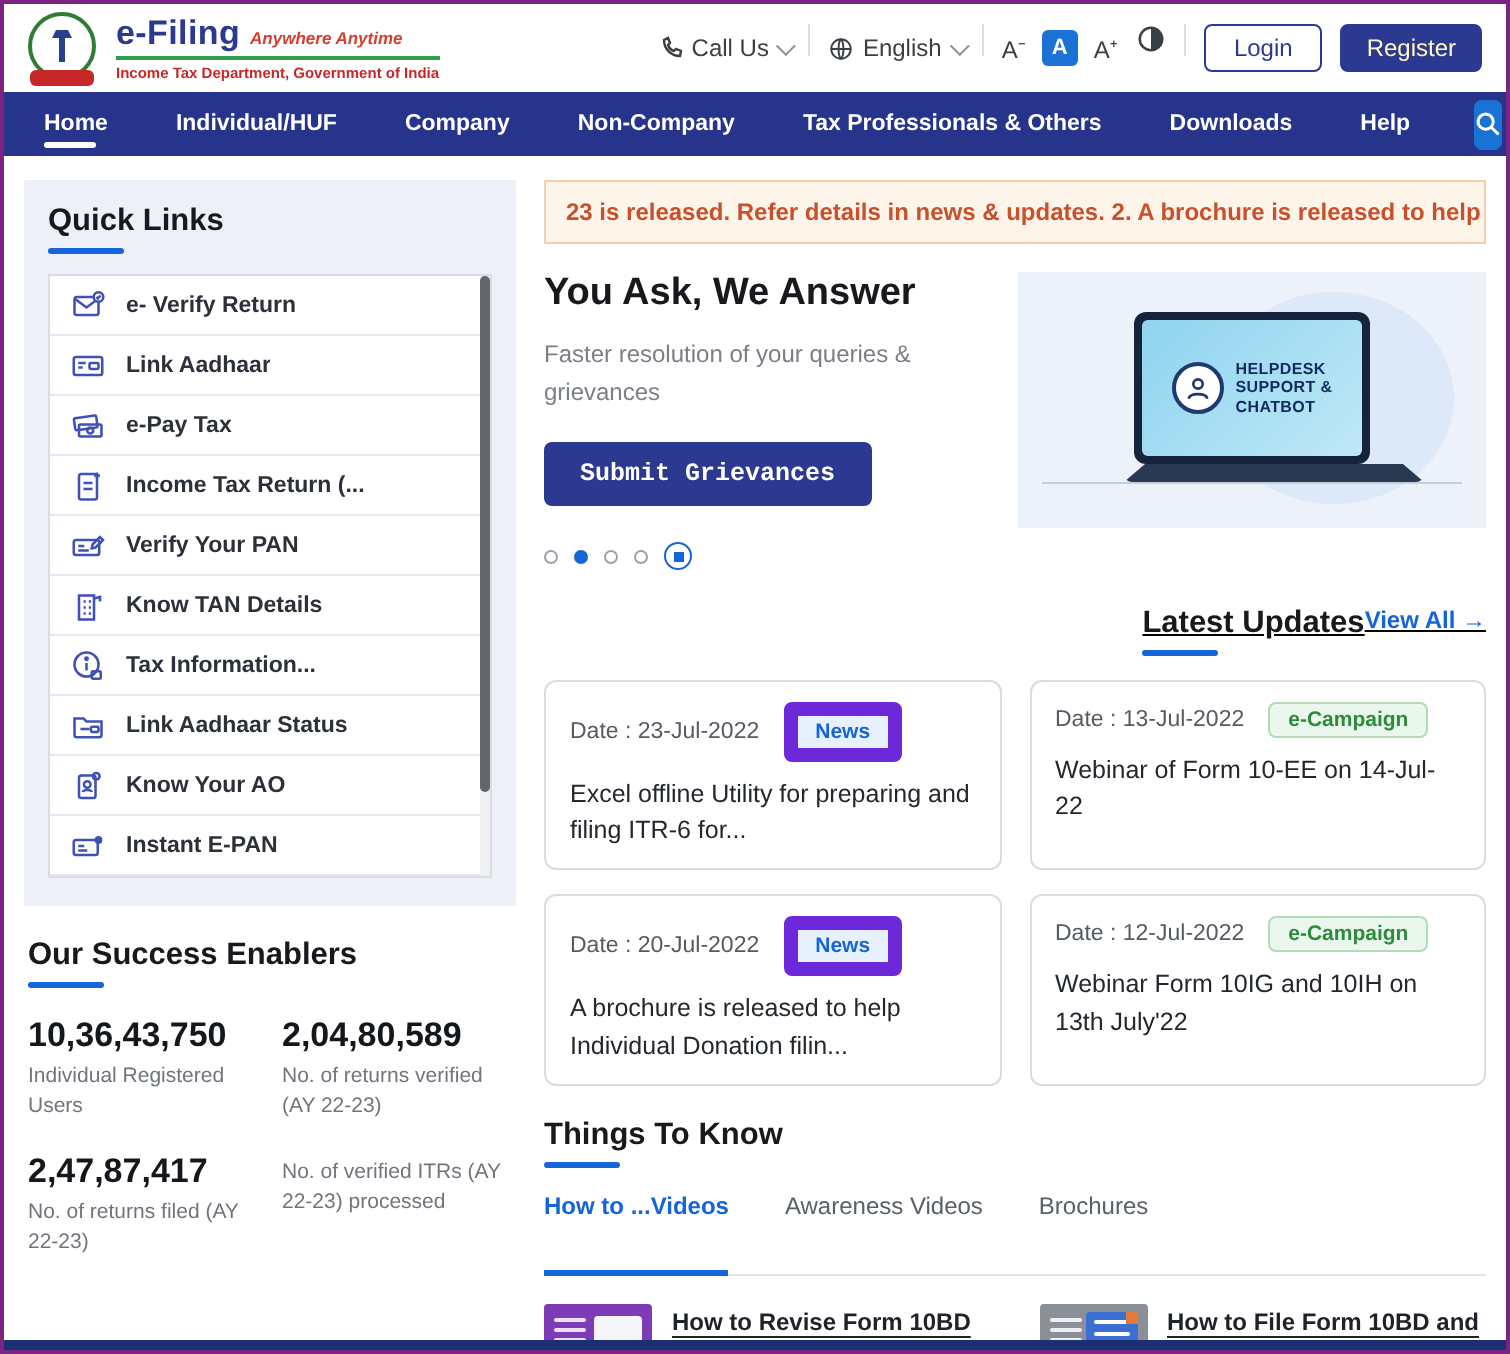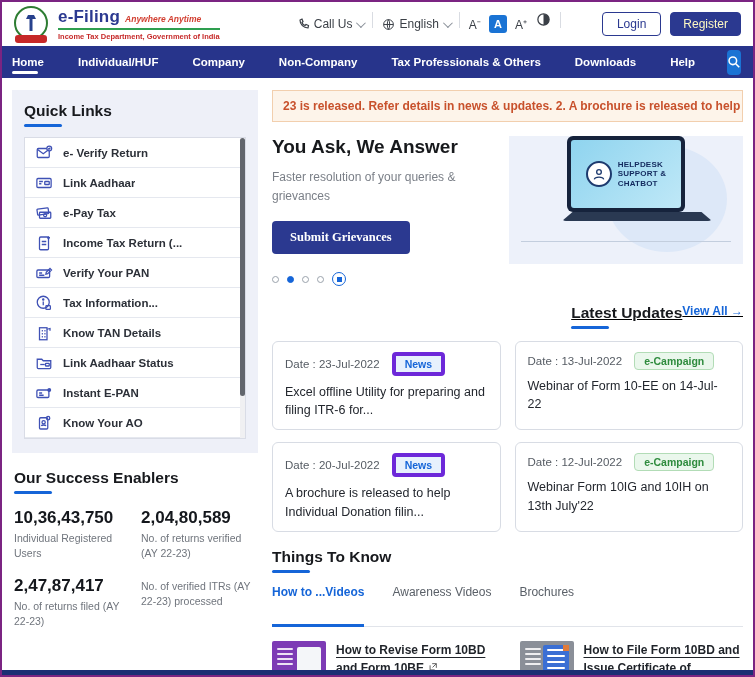--- a/index.html
+++ b/index.html
@@ -28,25 +28,25 @@
   .hdr-right { margin-left:auto; display:flex; gap:9px; font-size:12px; color:#3a3f46; }
   .hdr-item { display:flex; align-items:center; gap:4px; cursor:pointer; }
   .vdiv { width:1px; height:16px; background:#d9dce2; }
   .chev { width:7px; height:7px; border-right:1.4px solid #8a9099; border-bottom:1.4px solid #8a9099;
     transform:rotate(45deg) translateY(-2px); display:inline-block; }
   .fontctl { display:flex; align-items:center; gap:8px; }
   .fbtn { font-size:12px; color:#3a3f46; cursor:pointer; }
   .fbtn.sel { background:#1a73d4; color:#fff; width:18px; height:18px; border-radius:3px;
     display:flex; align-items:center; justify-content:center; font-size:11px; font-weight:bold; }
   .btn-login { border:1px solid #2b3990; color:#2b3990; background:#fff; font-size:12px;
-    padding:4px 14px; border-radius:4px; cursor:pointer; font-family:inherit;margin-left:32px; }
+    padding:4px 14px; border-radius:4px; cursor:pointer; font-family:inherit; }
   .btn-register { border:1px solid #2b3990; color:#fef9c3; background:#2b3990; font-size:12px;
     padding:4px 12px; border-radius:4px; cursor:pointer; font-family:inherit; }
   
-  .nav { background:#27348b; height:32px; display:flex; align-items:stretch; padding-left:8px; }
+  .nav { background:#27348b; height:32px; display:flex; align-items:stretch; padding-left:18px; }
   .nav-item { color:#fff; font-size:11.5px; font-weight:bold; display:flex; align-items:center;
     padding:0 2px; margin-right:30px; position:relative; cursor:pointer; white-space:nowrap; }
   .nav-item.active::after { content:""; position:absolute; bottom:4px; left:2px; width:26px; height:3px;
     background:#fff; border-radius:2px; }
   .nav-search { margin-left:auto; margin-right:12px; align-self:center; width:30px; height:25px;
     background:#1a73d4; border:none; border-radius:4px; display:flex; align-items:center; justify-content:center; cursor:pointer; }
   
   .main { display:flex; gap:14px; padding:12px 10px 0 10px; }
   .left-col { width:246px; flex:0 0 auto; }
   .content-col { flex:1; min-width:0; }
@@ -70,48 +70,48 @@
   .link-blue { color:#1565d8; font-size:12px; font-weight:bold; text-decoration:none; cursor:pointer; }
   
   .ticker { border:1px solid #f2cfae; background:#fdf4ea; color:#c8512c; font-size:12px; font-weight:bold;
     padding:8px 10px; white-space:nowrap; overflow:hidden; }
   
   .youask { display:flex; margin-top:14px; gap:10px; }
   .ya-left { flex:1; }
   .ya-title { font-size:19px; font-weight:bold; color:#17191c; }
   .ya-sub { font-size:12px; color:#7a7f87; line-height:1.55; margin-top:10px; max-width:210px; }
   .btn-grievance { margin-top:16px; background:#2b3990; color:#fff; font-weight:bold; font-size:12.5px;
-    padding:9px 18px; border:none; border-radius:4px; cursor:pointer; font-family:Liberation Serif, serif; }
+    padding:9px 18px; border:none; border-radius:4px; cursor:pointer; font-family:Liberation Mono, monospace; }
   .dots { display:flex; align-items:center; gap:8px; margin-top:18px; }
   .dot { width:7px; height:7px; border-radius:50%; border:1.5px solid #9aa2ac; background:transparent; cursor:pointer; }
   .dot.active { background:#1565d8; border-color:#1565d8; }
   .pause { width:14px; height:14px; border-radius:50%; border:1.5px solid #1565d8;
     display:flex; align-items:center; justify-content:center; cursor:pointer; }
   .pause span { width:5px; height:5px; background:#1565d8; display:block; }
   .helpdesk-card { width:234px; height:128px; background:#edf1fa; position:relative; overflow:hidden; flex:0 0 auto; }
   .hd-ellipse { position:absolute; right:16px; top:10px; width:120px; height:106px; border-radius:50%; background:#dde8f8; }
-  .laptop { position:absolute; left:50%; top:0; transform:translateX(-50%); width:128px; }
+  .laptop { position:absolute; left:50%; top:20px; transform:translateX(-50%); width:128px; }
   .lp-screen { width:118px; height:76px; margin:0 auto; background:#16233c; border-radius:6px; padding:4px; }
   .lp-inner { width:100%; height:100%; background:linear-gradient(135deg,#8fd4ef,#bfe8f7); border-radius:3px;
     display:flex; align-items:center; justify-content:center; gap:6px; }
   .hd-avatar { width:26px; height:26px; border-radius:50%; background:#fff; border:2px solid #1d3a6e;
     display:flex; align-items:center; justify-content:center; }
   .hd-text { font-size:8px; font-weight:bold; color:#132a5e; line-height:1.2; letter-spacing:.2px; }
   .lp-base { width:150px; height:9px; margin:0 auto; background:#2a3952;
     clip-path:polygon(7% 0,93% 0,100% 100%,0 100%); border-radius:0 0 4px 4px; }
   .hd-line { position:absolute; left:12px; right:12px; bottom:22px; height:1px; background:#c3cede; }
   
   .lu { margin-top:18px; }
   .lu-head { display:flex; justify-content:flex-end; align-items:flex-start;text-decoration:underline; }
   .lu-grid { display:grid; grid-template-columns:1fr 1fr; gap:12px 14px; margin-top:12px; }
   .lu-card { border:1px solid #d8dce4; border-radius:6px; padding:10px 12px; min-height:66px; background:#fff; }
   .lu-meta { display:flex; align-items:center; gap:12px; }
   .lu-date { font-size:11.5px; color:#555b63; }
   .badge { font-size:10.5px; font-weight:bold; padding:2px 9px; border-radius:4px; }
-  .badge.news { color:#1565d8; background:#e7f1fd; border:4px solid #6d28d9; }
+  .badge.news { color:#1565d8; background:#e7f1fd; border:7px solid #6d28d9; }
   .badge.campaign { color:#2e8b3d; background:#eaf7ec; border:1px solid #b2dcb6; }
   .lu-title { font-size:12.5px; color:#23272e; margin-top:7px; line-height:1.45; }
   
   .ttk { margin-top:16px; }
   .tabs { display:flex; gap:28px; margin-top:12px; border-bottom:1px solid #e1e4ea; }
   .tab { font-size:12px; color:#5a6068; padding-bottom:25px; cursor:pointer; }
   .tab.active { color:#1565d8; font-weight:bold; border-bottom:3px solid #1565d8; margin-bottom:-1px; }
   .vid-grid { display:grid; grid-template-columns:1fr 1fr; column-gap:24px; row-gap:14px; margin-top:14px; }
   .vid-item { display:flex; gap:10px; align-items:flex-start; cursor:pointer; }
   .thumb { width:54px; height:40px; border-radius:2px; position:relative; flex:0 0 auto; overflow:hidden; }
@@ -261,68 +261,68 @@
                 <rect x="2.5" y="8" width="17" height="10" rx="1.5"></rect>
                 <path d="M5.5 12h4M5.5 15h7"></path>
                 <path d="M15 11l5-5 2 2-5 5-2.5.5z"></path>
               </svg>
             </span>
           <span class="ql-label">Verify Your PAN</span>
         </div>
         <div class="ql-item">
           <span class="ql-icon">
               <svg width="18" height="18" viewBox="0 0 24 24" fill="none" stroke="#3f51b5" stroke-width="1.7">
+                <rect x="6" y="5" width="10" height="16"></rect>
+                <path d="M9 9h1.5M12.5 9H14M9 13h1.5M12.5 13H14M9 17h1.5M12.5 17H14"></path>
+                <path d="M16 7l4-1v3"></path>
+              </svg>
+            </span>
+          <span class="ql-label">Know TAN Details</span>
+        </div>
+        <div class="ql-item">
+          <span class="ql-icon">
+              <svg width="18" height="18" viewBox="0 0 24 24" fill="none" stroke="#3f51b5" stroke-width="1.7">
                 <circle cx="11" cy="11" r="8"></circle>
                 <path d="M11 10v5"></path>
                 <circle cx="11" cy="7.2" r="0.8" fill="#3f51b5"></circle>
                 <rect x="14.5" y="15.5" width="6" height="5" rx="1"></rect>
               </svg>
             </span>
           <span class="ql-label">Tax Information...</span>
         </div>
         <div class="ql-item">
           <span class="ql-icon">
               <svg width="18" height="18" viewBox="0 0 24 24" fill="none" stroke="#3f51b5" stroke-width="1.7">
-                <rect x="6" y="5" width="10" height="16"></rect>
-                <path d="M9 9h1.5M12.5 9H14M9 13h1.5M12.5 13H14M9 17h1.5M12.5 17H14"></path>
-                <path d="M16 7l4-1v3"></path>
-              </svg>
-            </span>
-          <span class="ql-label">Know TAN Details</span>
-        </div>
-        <div class="ql-item">
-          <span class="ql-icon">
-              <svg width="18" height="18" viewBox="0 0 24 24" fill="none" stroke="#3f51b5" stroke-width="1.7">
                 <path d="M3 7h6l2 2h10v9a1.5 1.5 0 0 1-1.5 1.5h-15A1.5 1.5 0 0 1 3 18z"></path>
                 <path d="M7 14h6"></path>
                 <rect x="14" y="12.5" width="5" height="3.5" rx="0.8"></rect>
               </svg>
             </span>
           <span class="ql-label">Link Aadhaar Status</span>
-        </div>
-        <div class="ql-item">
-          <span class="ql-icon">
-              <svg width="18" height="18" viewBox="0 0 24 24" fill="none" stroke="#3f51b5" stroke-width="1.7">
-                <rect x="2.5" y="8" width="16" height="10" rx="1.5"></rect>
-                <path d="M5.5 12h4M5.5 15h6"></path>
-                <circle cx="19" cy="8" r="2.6" fill="#3f51b5" stroke="none"></circle>
-              </svg>
-            </span>
-          <span class="ql-label">Instant E-PAN</span>
         </div>
         <div class="ql-item">
           <span class="ql-icon">
               <svg width="18" height="18" viewBox="0 0 24 24" fill="none" stroke="#3f51b5" stroke-width="1.7">
                 <rect x="6" y="5" width="11" height="15" rx="1.5"></rect>
                 <circle cx="11.5" cy="11" r="2.2"></circle>
                 <path d="M8.5 16c.5-1.8 5.5-1.8 6 0"></path>
                 <circle cx="17.5" cy="5.5" r="2.2"></circle>
               </svg>
             </span>
           <span class="ql-label">Know Your AO</span>
+        </div>
+        <div class="ql-item">
+          <span class="ql-icon">
+              <svg width="18" height="18" viewBox="0 0 24 24" fill="none" stroke="#3f51b5" stroke-width="1.7">
+                <rect x="2.5" y="8" width="16" height="10" rx="1.5"></rect>
+                <path d="M5.5 12h4M5.5 15h6"></path>
+                <circle cx="19" cy="8" r="2.6" fill="#3f51b5" stroke="none"></circle>
+              </svg>
+            </span>
+          <span class="ql-label">Instant E-PAN</span>
         </div>
 
         <div class="ql-scroll">
             <div class="ql-thumb"></div>
           </div>
       </div>
     </div>
 
     <div class="enablers">
       <div class="sec-title">Our Success Enablers</div>

